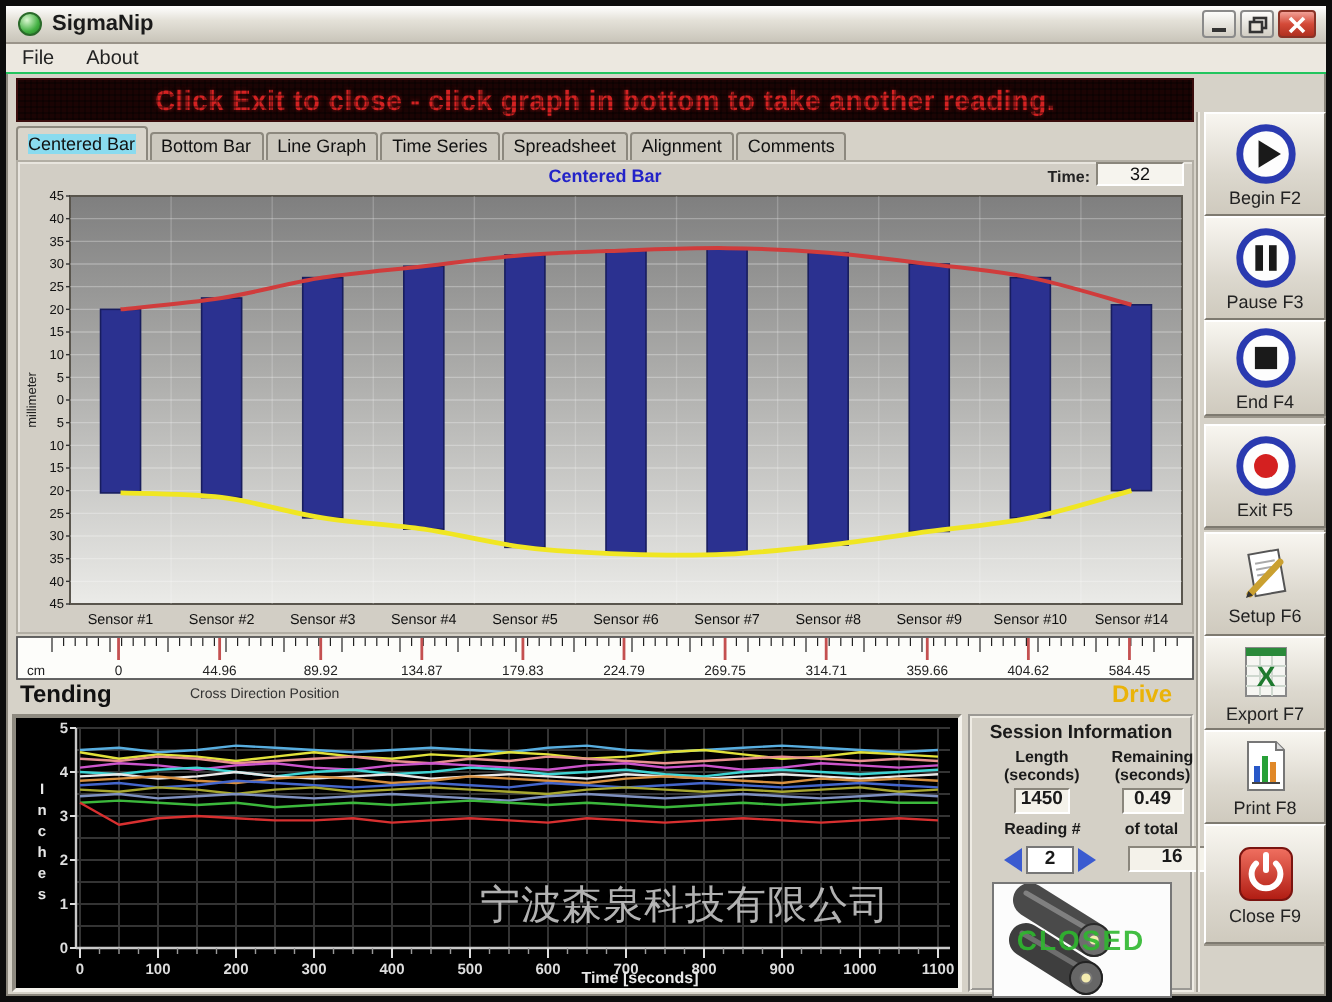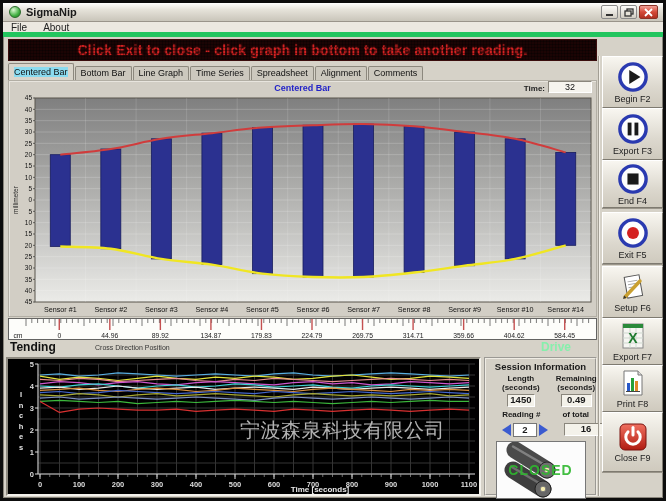--- a/index.html
+++ b/index.html
@@ -15,21 +15,21 @@
     background:radial-gradient(circle at 35% 30%, #dcf8d2, #43b043 60%, #1c7a1c); border:1px solid #2a6a2a; }
   .title-text { font-size:11px; font-weight:bold; color:#1a1a1a; }
   .win-btns { margin-left:auto; display:flex; gap:2px; padding-right:5px; }
   .win-btn { width:17px; height:14px; border:1px solid #8a8a8a; border-radius:2px;
     background:linear-gradient(#fcfcfa,#d2cec4); display:flex; align-items:center; justify-content:center; }
   .win-btn svg { display:block; }
   .win-btn.close { width:19px; background:linear-gradient(#f2a096,#d44a38 50%,#b03020); border-color:#8a3226; }
 
   
   .menubar { position:absolute; left:3px; top:22px; width:660px; height:15px; background:#ece8e0;
-    display:flex; align-items:center; font-size:10px; color:#222; border-bottom:5px solid #22c55e; }
+    display:flex; align-items:center; font-size:10px; color:#222; border-bottom:1px solid #22c55e; }
   .menu-item { padding:0 8px; }
 
   
   .banner { position:absolute; left:8px; top:39px; width:589px; height:22px; background:#1b0404;
     border:1px solid #3a0d0d; display:flex; align-items:center; justify-content:center; overflow:hidden; }
   .banner-text { color:#d42222; font-weight:bold; font-size:14px; letter-spacing:.2px;
     text-shadow:0 0 2px #701010; position:relative; z-index:1; }
   .banner::after { content:""; position:absolute; inset:0; z-index:2; pointer-events:none;
     background-image:repeating-linear-gradient(0deg, rgba(0,0,0,.35) 0 1px, transparent 1px 3px),
                      repeating-linear-gradient(90deg, rgba(0,0,0,.3) 0 1px, transparent 1px 3px); }
@@ -52,21 +52,21 @@
     border-right-color:#fff; border-bottom-color:#fff; font-size:9px; color:#111;
     display:flex; align-items:center; justify-content:center; }
   #main-chart { position:absolute; left:2px; top:13px; }
 
   
   #cd-ruler { position:absolute; left:8px; top:318px; }
 
   
   .tending-word { position:absolute; left:10px; top:340px; font-size:12px; font-weight:bold; color:#111; }
   .cd-caption { position:absolute; left:95px; top:344px; font-size:7px; color:#333; }
-  .drive-word { position:absolute; left:541px; top:340px; font-size:12px; font-weight:bold; color:#86efac; }
+  .drive-word { position:absolute; left:556px; top:340px; font-size:12px; font-weight:bold; color:#eab308; }
 
   
   .tend-panel { position:absolute; left:6px; top:357px; width:475px; height:139px; background:#000;
     border:2px solid; border-color:#8e8a80 #f4f2ec #f4f2ec #8e8a80; }
 
   
   .session-panel { position:absolute; left:484px; top:357px; width:113px; height:139px; background:#d4d0c6;
     border:2px groove #efece4; font-size:8px; color:#1a1a1a; }
   .sess-title { text-align:center; margin-top:2px; font-size:9.5px; font-weight:bold; }
   .sess-cols { display:flex; margin-top:2px; }
@@ -91,21 +91,21 @@
   
   .sidebar-groove { position:absolute; left:598px; top:56px; width:2px; height:440px;
     border-left:1px solid #a29e94; border-right:1px solid #f2efe8; }
   .side-btn { position:absolute; left:602px; width:61px; background:linear-gradient(#f8f6f0,#dcd8ce 60%,#cfcabe);
     border:1px solid; border-color:#ffffff #7e7a70 #7e7a70 #ffffff; box-shadow:0 1px 0 #9a958a;
     display:flex; flex-direction:column; align-items:center; justify-content:center; gap:1px; }
   .side-btn .lbl { font-size:9px; color:#222; }
   .side-btn svg { display:block; }
 
   
-  .watermark { position:absolute; left:240px; top:417px; z-index:60; font-size:20px; letter-spacing:.5px;
+  .watermark { position:absolute; left:240px; top:439px; z-index:60; font-size:20px; letter-spacing:.5px;
     color:rgba(208,208,208,.85); pointer-events:none; font-family:"DejaVu Sans", sans-serif; }
 </style>
 </head>
 <body>
 
 <div class="screen">
   <div class="window-bg"></div>
 
   <div class="titlebar">
     <span class="app-icon"></span>
@@ -586,21 +586,21 @@
         <span class="lbl">Begin F2</span>
       </div>
       <div class="side-btn" style="top: 108px; height: 52px;">
         <span>
           <svg width="32" height="32" viewBox="0 0 30 30">
             <circle cx="15" cy="15" r="12.3" fill="#fdfdfd" stroke="#2a3ab0" stroke-width="3.2"></circle>
             <rect x="10" y="9" width="3.6" height="12" fill="#1a1a1a"></rect>
             <rect x="16.4" y="9" width="3.6" height="12" fill="#1a1a1a"></rect>
           </svg>
         </span>
-        <span class="lbl">Export F3</span>
+        <span class="lbl">Pause F3</span>
       </div>
       <div class="side-btn" style="top: 160px; height: 48px;">
         <span>
           <svg width="32" height="32" viewBox="0 0 30 30">
             <circle cx="15" cy="15" r="12.3" fill="#fdfdfd" stroke="#2a3ab0" stroke-width="3.2"></circle>
             <rect x="9.8" y="9.8" width="10.4" height="10.4" fill="#1a1a1a"></rect>
           </svg>
         </span>
         <span class="lbl">End F4</span>
       </div>

